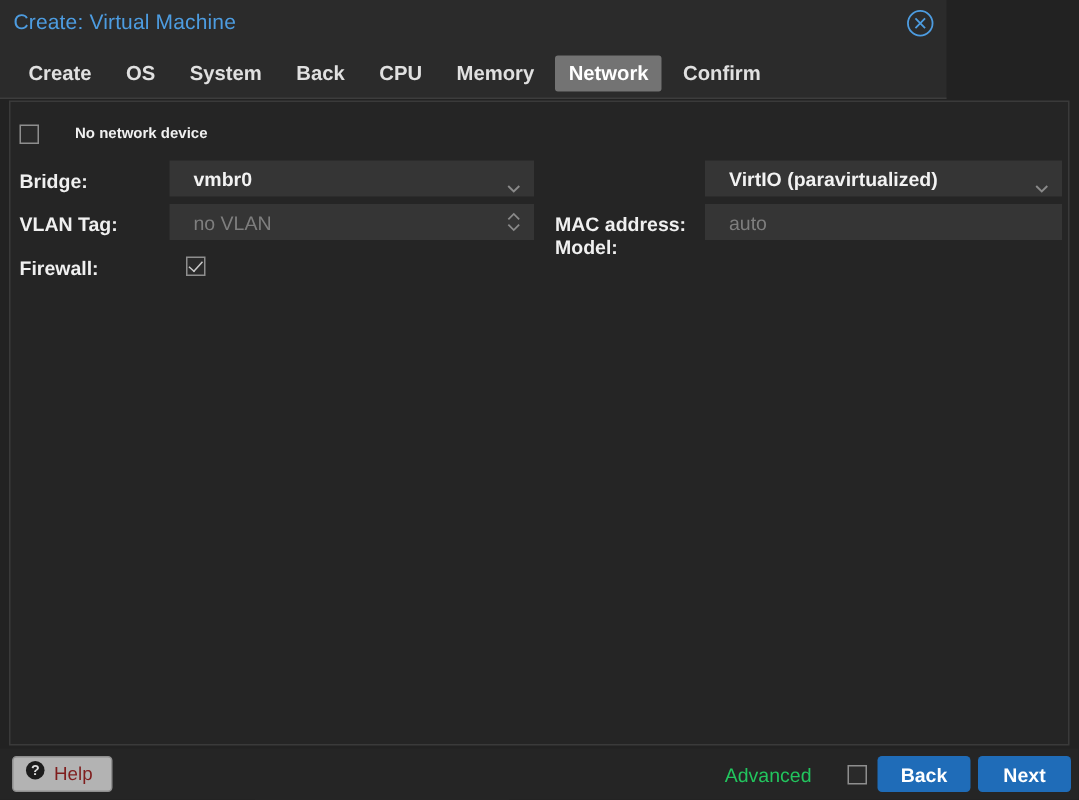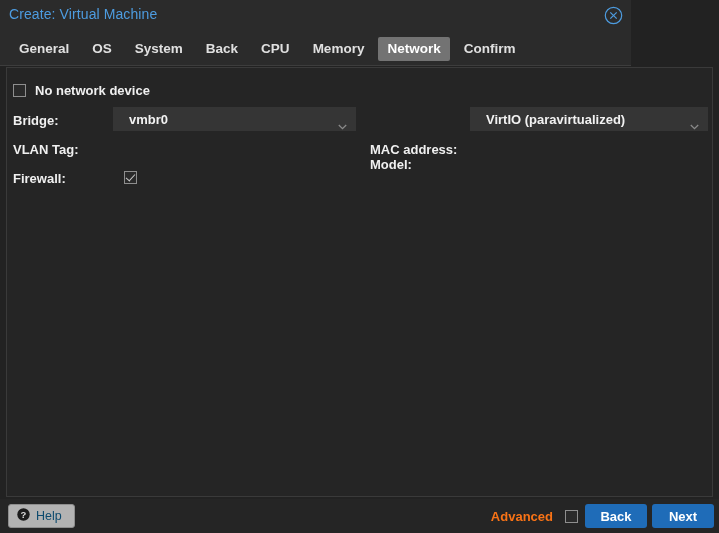--- a/index.html
+++ b/index.html
@@ -111,24 +111,24 @@
     position: absolute;
     left: 3px;
     top: 0px;
     width: 4px;
     height: 8px;
     border: solid #c9c9c9;
     border-width: 0 1.6px 1.6px 0;
     transform: rotate(42deg);
   }
   .nodev-label {
-    font-size: 13px;
+    font-size: 10px;
     font-weight: bold;
     color: #f0f0f0;
-    margin-left: 9px;
+    margin-left: 24px;
     white-space: nowrap;
   }
 
   .field-label {
     position: absolute;
     font-size: 13px;
     font-weight: bold;
     color: #f0f0f0;
     white-space: nowrap;
   }
@@ -189,37 +189,36 @@
     background: #b3b3b3;
     border: 1px solid #8e8e8e;
     border-radius: 3px;
     display: flex;
     align-items: center;
     cursor: pointer;
     box-sizing: border-box;
   }
   .help-label {
     font-size: 12.5px;
-    color: #0c4a6e;
+    color: #7f1d1d;
     margin-left: 6px;
     white-space: nowrap;
   }
   .adv-wrap {
     position: absolute;
     right: 141px;
     top: 10px;
     display: flex;
     align-items: center;
   }
   .adv-label {
     font-size: 13px;
-    color: #f97316;
-    margin-right: 12px;
-    white-space: nowrap;
-    font-weight: bold;
+    color: #22c55e;
+    margin-right: 24px;
+    white-space: nowrap;
   }
   .btn-blue {
     position: absolute;
     top: 5px;
     height: 24px;
     min-width: 62px;
     background: #1f6cb8;
     border: none;
     border-radius: 3px;
     color: #ffffff;
@@ -242,21 +241,21 @@
     <div class="close-btn">
       <svg width="19" height="19" viewBox="0 0 19 19">
         <circle cx="9.5" cy="9.5" r="8.2" fill="none" stroke="#4d9ce0" stroke-width="1.2"></circle>
         <line x1="6.3" y1="6.3" x2="12.7" y2="12.7" stroke="#4d9ce0" stroke-width="1.2"></line>
         <line x1="12.7" y1="6.3" x2="6.3" y2="12.7" stroke="#4d9ce0" stroke-width="1.2"></line>
       </svg>
     </div>
   </div>
 
   <div class="tabbar">
-    <div class="tab">General</div>
+    <div class="tab">Create</div>
     <div class="tab">OS</div>
     <div class="tab">System</div>
     <div class="tab">Back</div>
     <div class="tab">CPU</div>
     <div class="tab">Memory</div>
     <div class="tab active">Network</div>
     <div class="tab">Confirm</div>
   </div>
 
   <div class="content">
@@ -270,35 +269,47 @@
     <div class="field-box select" style="left:106px; top:39px; width:243px; height:24px;">
       <span class="field-val">vmbr0</span>
       <span class="chev">
         <svg width="9" height="6" viewBox="0 0 9 6">
             <path d="M0.8 1 L4.5 4.6 L8.2 1" fill="none" stroke="#8a8a8a" stroke-width="1.3"></path>
           </svg>
       </span>
     </div>
 
     <div class="field-label" style="left:6px; top:74px;">VLAN Tag:</div>
+    <div class="field-box" style="left:106px; top:68px; width:243px; height:24px;">
+      <span class="field-val ph">no VLAN</span>
+      <span class="spin">
+        <svg width="9" height="14" viewBox="0 0 9 14">
+          <path d="M0.9 5.2 L4.5 1.6 L8.1 5.2" fill="none" stroke="#8a8a8a" stroke-width="1.2"></path>
+          <path d="M0.9 8.8 L4.5 12.4 L8.1 8.8" fill="none" stroke="#8a8a8a" stroke-width="1.2"></path>
+        </svg>
+      </span>
+    </div>
 
     <div class="field-label" style="left:6px; top:103px;">Firewall:</div>
     <span class="cb checked" style="position:absolute; left:117px; top:103px;"></span>
 
     <div class="field-label" style="left:363px; top:45px;margin-top:44px;">Model:</div>
     <div class="field-box select" style="left:463px; top:39px; width:238px; height:24px;">
       <span class="field-val">VirtIO (paravirtualized)</span>
       <span class="chev">
         <svg width="9" height="6" viewBox="0 0 9 6">
             <path d="M0.8 1 L4.5 4.6 L8.2 1" fill="none" stroke="#8a8a8a" stroke-width="1.3"></path>
           </svg>
       </span>
     </div>
 
     <div class="field-label" style="left:363px; top:74px;">MAC address:</div>
+    <div class="field-box" style="left:463px; top:68px; width:238px; height:24px;">
+      <span class="field-val ph">auto</span>
+    </div>
 
   </div>
 
   <div class="footer">
     <div class="help-btn">
       <span>
         <svg width="13" height="13" viewBox="0 0 13 13">
           <circle cx="6.5" cy="6.5" r="6.2" fill="#1c1c1c"></circle>
           <text x="6.5" y="9.9" text-anchor="middle" font-family="Liberation Sans, sans-serif" font-size="9.5" font-weight="bold" fill="#dddddd">?</text>
         </svg>

